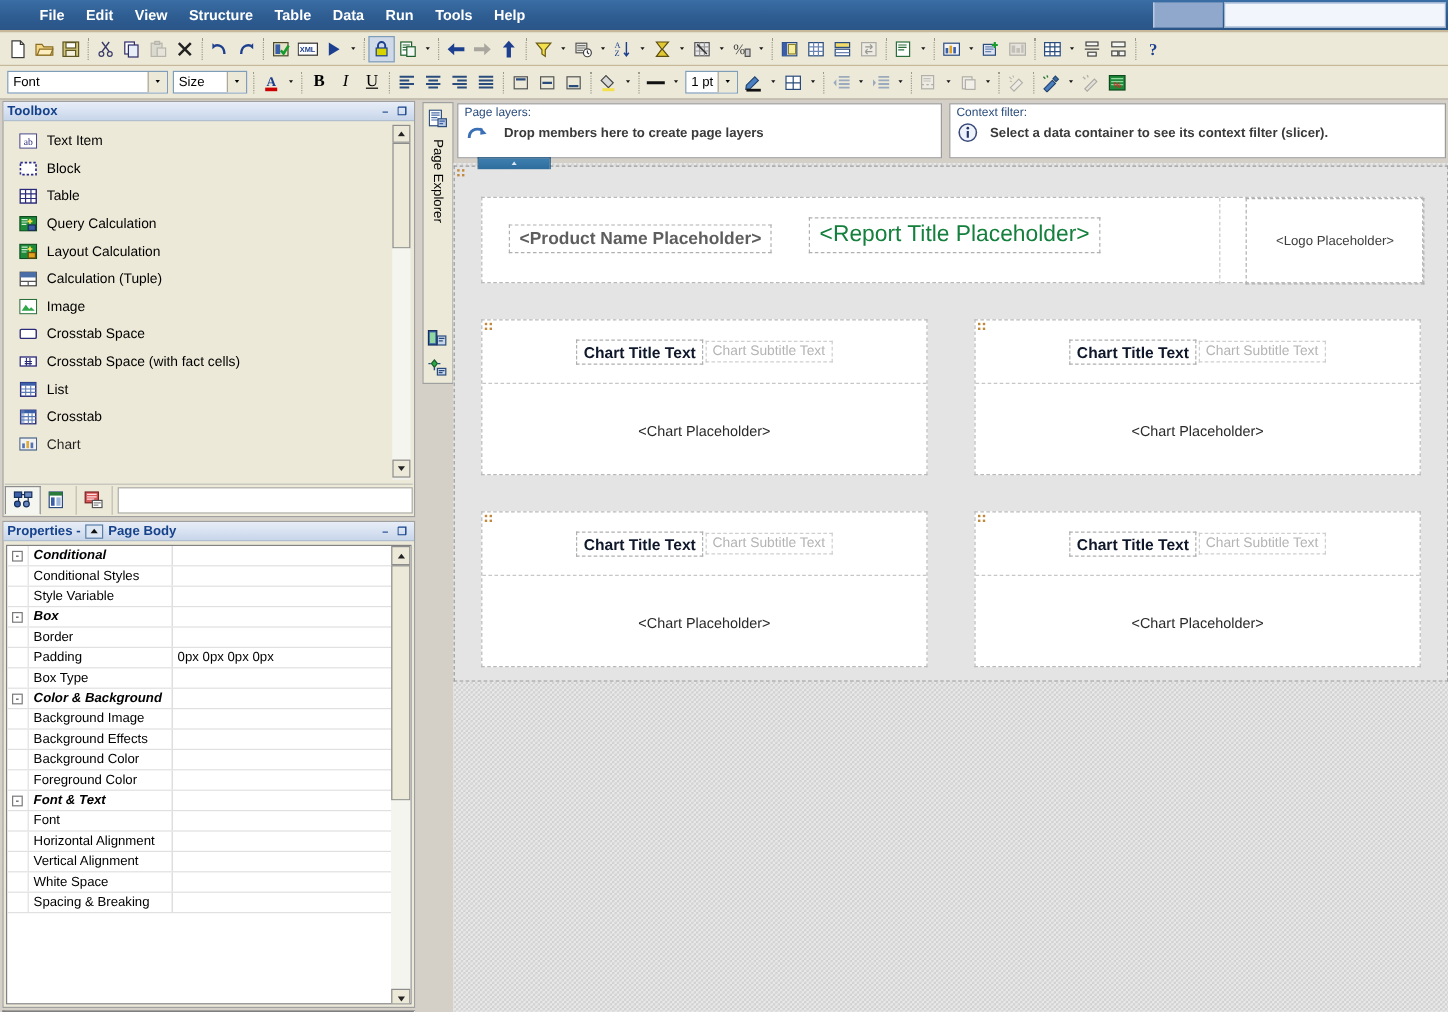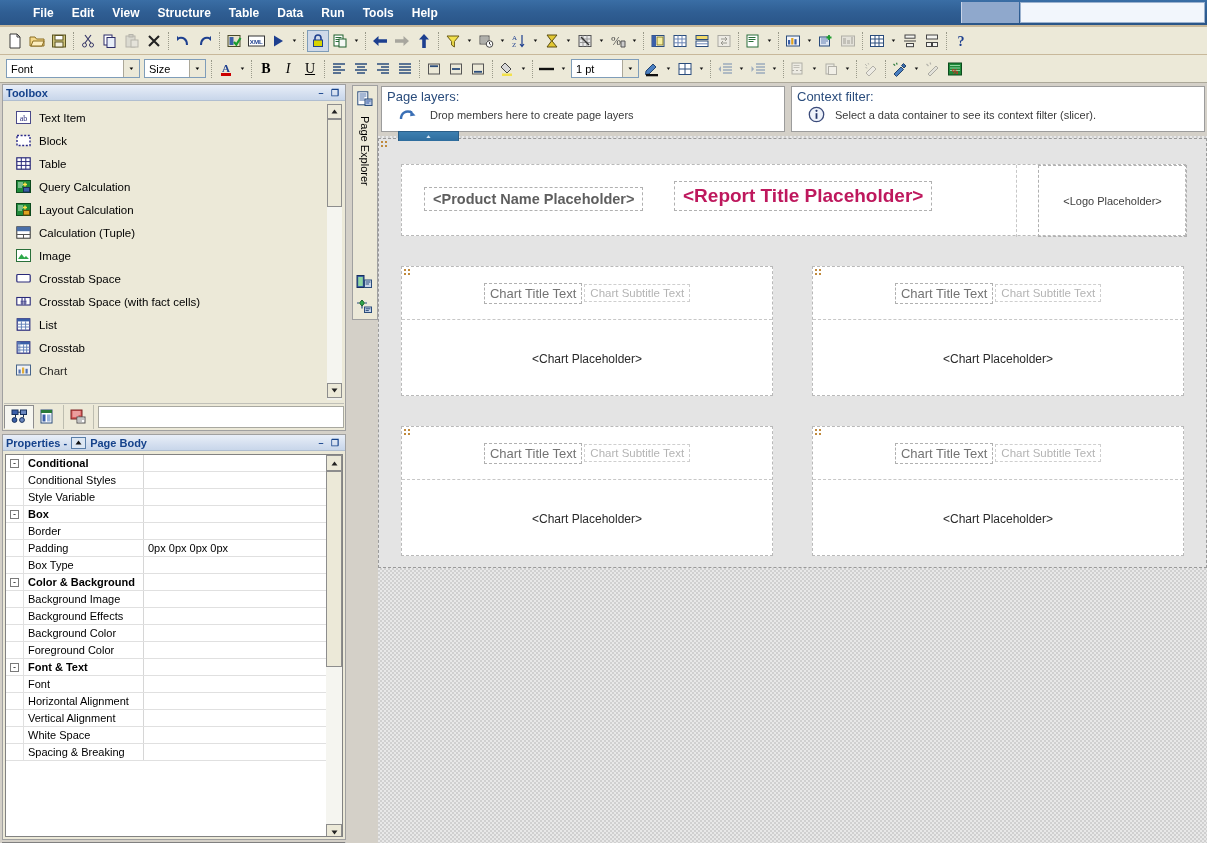--- a/index.html
+++ b/index.html
@@ -71,21 +71,21 @@
     margin: 0 2px; flex: 0 0 auto; position: relative;
   }
   .combo .ctext { padding-left: 4px; color: #000; flex: 1 1 auto; white-space: nowrap; overflow: hidden;}
   .combo .cbtn {
     width: 16px; height: 17px; background: #ece9d8; border-left: 1px solid #aca899;
     display: flex; align-items: center; justify-content: center; font-size: 7px;
   }
   .combo .cbtn::after { content: "\25BC"; transform: scale(0.9,0.65); }
   .combo.font-combo { width: 134px; }
   .combo.size-combo { width: 62px; }
-  .combo.pt-combo { width: 68px; }
+  .combo.pt-combo { width: 44px; }
 
   
   .left-dock {
     position: absolute; left: 0; top: 84px; width: 348px; height: 759px;
     background: #d4d0c8;
   }
   .panel {
     position: absolute; left: 2px; background: #ece9d8;
     border: 1px solid #a0a0a0;
   }
@@ -155,21 +155,21 @@
     border-right: 1px solid #e0e0e0; height: 16px; line-height: 16px;
   }
   .prop-row .expander .bx {
     display: inline-block; width: 9px; height: 9px; line-height: 7px;
     border: 1px solid #7a7a7a; font-size: 9px; text-align: center; background: #fff;
   }
   .prop-row .pname {
     width: 120px; padding-left: 4px; white-space: nowrap; overflow: hidden;
     border-right: 1px solid #d6d6d6; height: 16px; line-height: 16px;
   }
-  .prop-row.group .pname { font-weight: bold; }
+  .prop-row.group .pname { font-weight: bold; font-style: italic; }
   .prop-row .pval {
     flex: 1 1 auto; padding-left: 4px; white-space: nowrap; overflow: hidden;
     height: 16px; line-height: 16px;
   }
   .prop-scroll { position: absolute; right: 0; top: 0; width: 16px; bottom: 0; background:#f0f0eb; }
 
   
   #blank-panel {
     position: absolute; left: 2px; top: 758px; width: 344px; height: 80px;
     background: #d4d0c8; border: 2px solid; border-color: #808080 #ffffff #ffffff #808080;
@@ -187,22 +187,22 @@
     font-size: 11px; color: #000; margin-top: 6px; white-space: nowrap;
   }
   .vbar-bottom { position: absolute; bottom: 2px; left: 0; width: 26px; }
 
   
   .info-strip {
     position: absolute; background: #ffffff; border: 1px solid #9c9c9c;
   }
   #page-layers-strip { left: 381px; top: 86px; width: 404px; height: 46px; }
   #context-filter-strip { left: 791px; top: 86px; width: 414px; height: 46px; }
-  .strip-head { font-size: 13px; color: #2a4c7c; padding: 2px 0 0 5px; }
-  .strip-body { display: flex; align-items: center; padding-left: 16px; margin-top: 2px; }
+  .strip-head { font-size: 10px; color: #2a4c7c; padding: 2px 0 0 5px; }
+  .strip-body { display: flex; align-items: center; padding-left: 6px; margin-top: 2px; font-weight: bold; }
   .strip-body .txt { font-size: 11px; color: #3a3a3a; margin-left: 10px; }
 
   
   .canvas-wrap {
     position: absolute; left: 378px; top: 136px; width: 829px; height: 707px;
     background: #ffffff;
     padding-left: 12px;
   }
   .canvas-hatch {
     position: absolute; left: 0; top: 0; width: 829px; height: 707px;
@@ -245,41 +245,41 @@
   }
   .ph-box {
     border: 1px dashed #b0b0b0; padding: 3px 8px; white-space: nowrap;
   }
   #product-name-ph {
     position: absolute; left: 22px; top: 22px;
     font-size: 14.5px; font-weight: bold; color: #5e5e5e;
   }
   #report-title-ph {
     position: absolute; left: 272px; top: 16px;
-    font-size: 19px; font-weight: bold; color: #be185d;
+    font-size: 19px; font-weight: normal; color: #15803d;
   }
   #logo-ph {
     position: absolute; left: 636px; top: 0; width: 149px; height: 72px;
     border: 1px dashed #b0b0b0; display: flex; align-items: center; justify-content: center;
     font-size: 11px; color: #3d3d3d;
   }
 
   
   .chart-cell {
     position: absolute; width: 372px; height: 130px;
     background: #ffffff; border: 1px dashed #b9b9b9;
   }
   .chart-cell .title-row {
     position: absolute; left: 0; top: 0; width: 100%; height: 53px;
     border-bottom: 1px dashed #c7c7c7;
     display: flex; align-items: center; justify-content: center;
   }
   .chart-cell .ct-title {
     border: 1px dashed #b0b0b0; padding: 2px 5px;
-    font-size: 13px; font-weight: normal; color: #737373; white-space: nowrap;
+    font-size: 13px; font-weight: bold; color: #0f172a; white-space: nowrap;
   }
   .chart-cell .ct-sub {
     border: 1px dashed #cfcfcf; padding: 2px 5px; margin-left: 2px;
     font-size: 11.5px; color: #b4b4b4; white-space: nowrap;
   }
   .chart-cell .ph-row {
     position: absolute; left: 0; top: 53px; width: 100%; height: 77px;
     display: flex; align-items: center; justify-content: center;
     font-size: 12px; color: #2a2a2a;
   }

